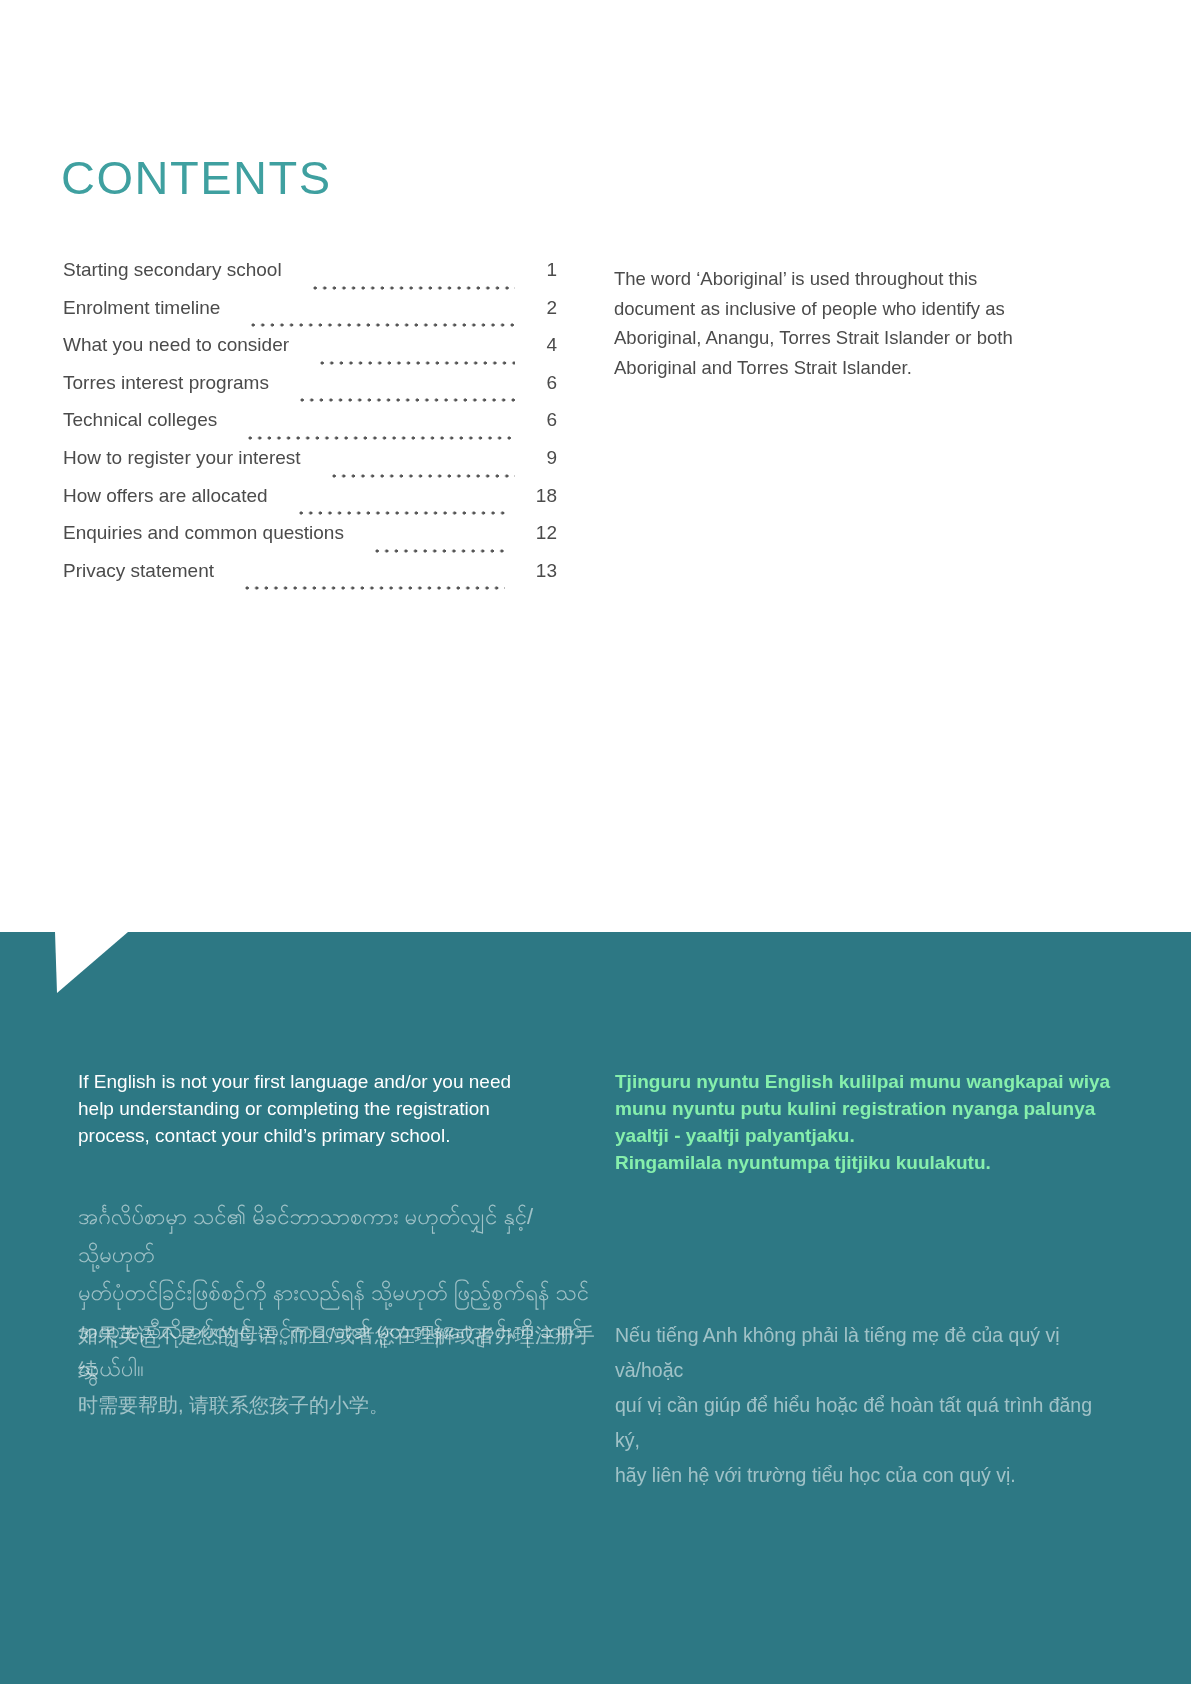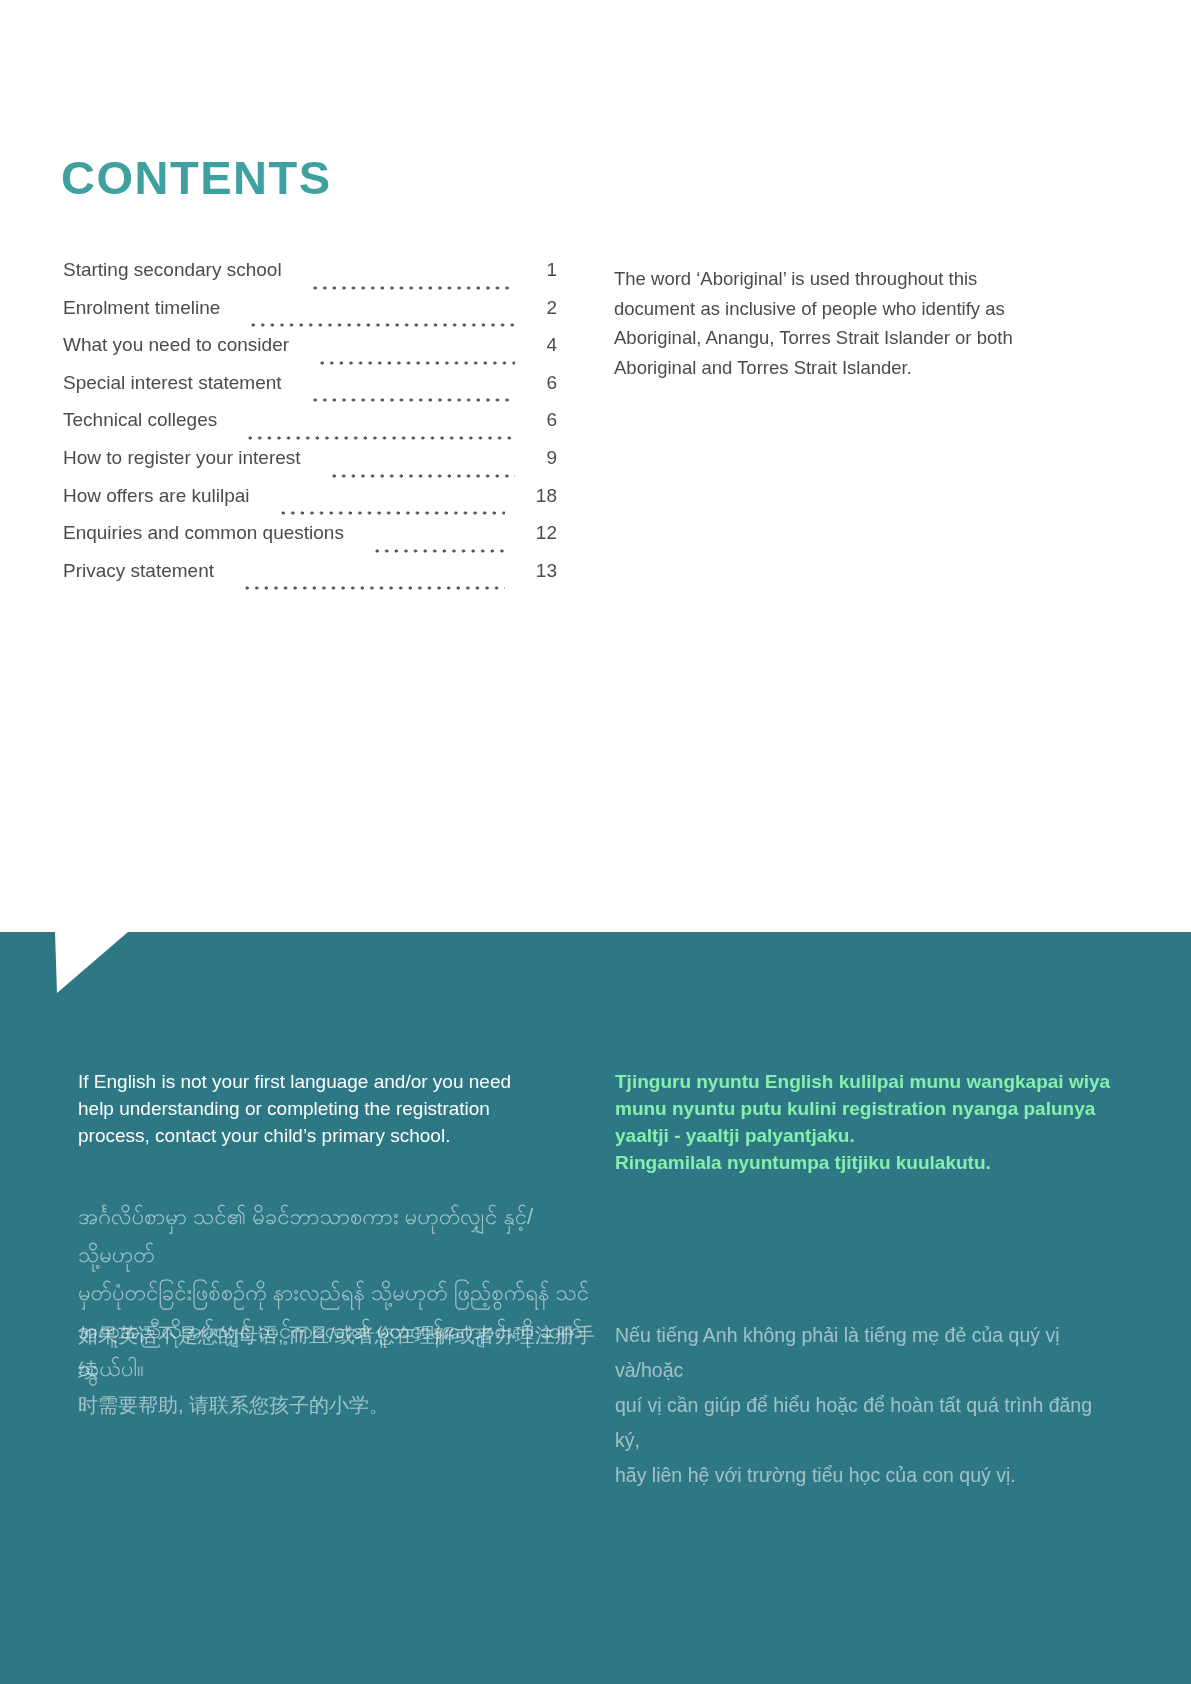--- a/index.html
+++ b/index.html
@@ -12,21 +12,21 @@
     overflow: hidden;
     font-family: "Liberation Sans", sans-serif;
   }
 
   
   .page-title {
     position: absolute;
     left: 61px;
     top: 150px;
     font-size: 47px;
-    font-weight: bold;
+    font-weight: normal;
     letter-spacing: 1.5px;
     color: #3fa0a0;
     text-align: right;
   }
 
   
   .toc {
     position: absolute;
     left: 63px;
     top: 259px;
@@ -147,40 +147,40 @@
     <span class="toc-page">2</span>
   </div>
 
   <div class="toc-row">
     <span class="toc-label">What you need to consider</span>
     <span class="toc-dots"></span>
     <span class="toc-page">4</span>
   </div>
 
   <div class="toc-row">
-    <span class="toc-label">Special interest statement</span>
+    <span class="toc-label">Torres interest programs</span>
     <span class="toc-dots"></span>
     <span class="toc-page">6</span>
   </div>
 
   <div class="toc-row">
     <span class="toc-label">Technical colleges</span>
     <span class="toc-dots"></span>
     <span class="toc-page">6</span>
   </div>
 
 
   <div class="toc-row">
     <span class="toc-label">How to register your interest</span>
     <span class="toc-dots"></span>
     <span class="toc-page">9</span>
   </div>
 
   <div class="toc-row">
-    <span class="toc-label">How offers are kulilpai</span>
+    <span class="toc-label">How offers are allocated</span>
     <span class="toc-dots"></span>
     <span class="toc-page">18</span>
   </div>
 
   <div class="toc-row">
     <span class="toc-label">Enquiries and common questions</span>
     <span class="toc-dots"></span>
     <span class="toc-page">12</span>
   </div>
 

